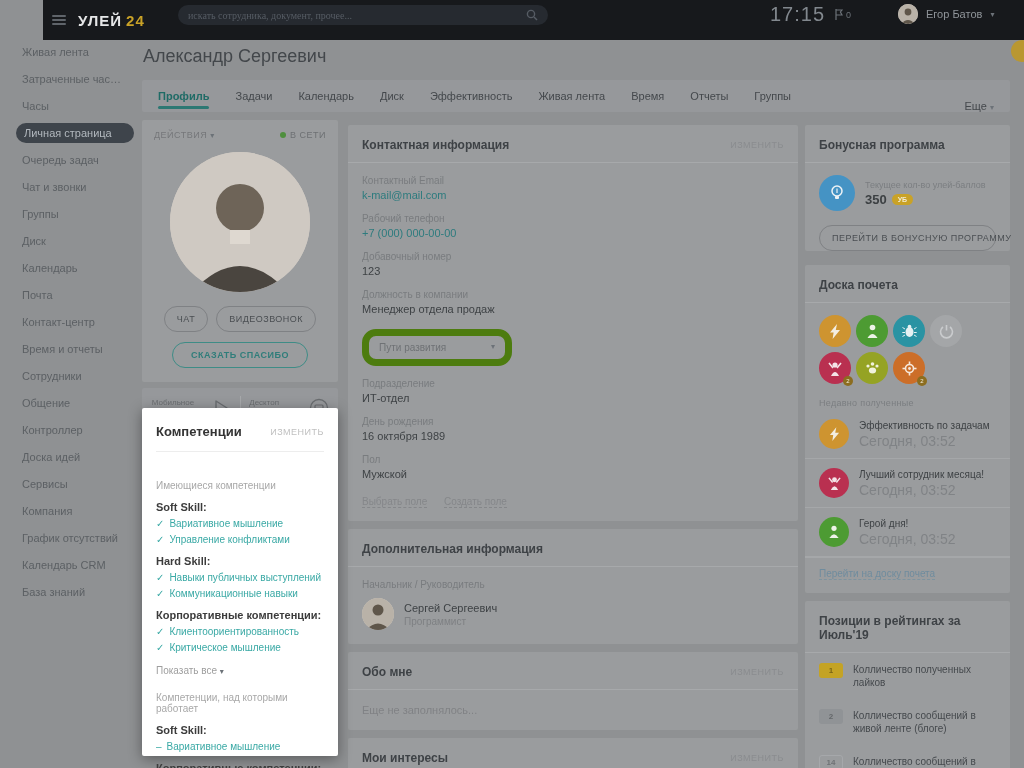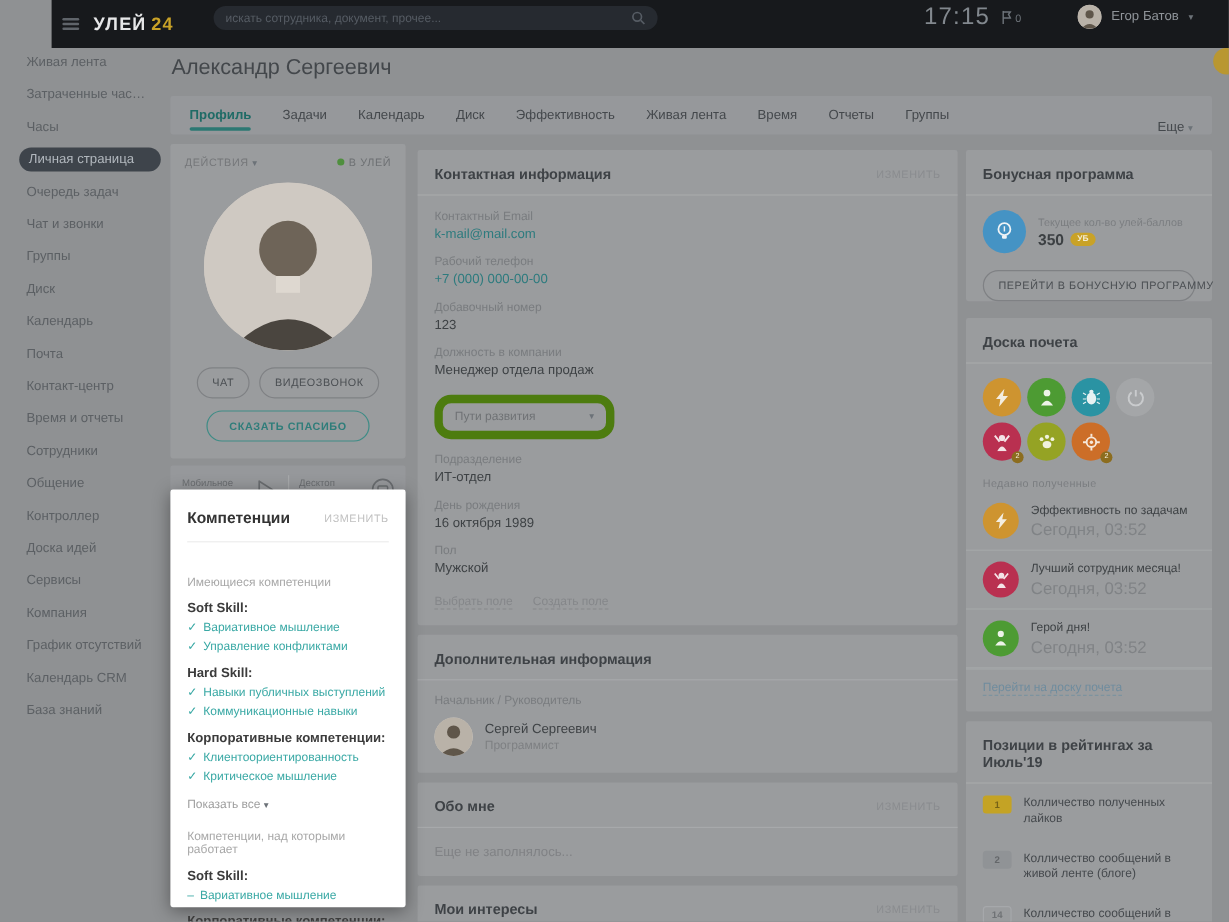--- a/index.html
+++ b/index.html
@@ -6,21 +6,21 @@
   html,body { width:1024px; height:768px; overflow:hidden; }
   body { font-family:"Liberation Sans","DejaVu Sans",sans-serif; background:#8f9193; }
   #app { position:relative; width:1024px; height:768px; background:#8f9193; }
 
   
   .topbar { position:absolute; top:0; left:0; width:1024px; height:40px; background:#17191c; display:flex; align-items:center; z-index:20;margin-left:43px; }
   .burger { width:14px; height:10px; margin-left:9px; display:flex; flex-direction:column; justify-content:space-between; cursor:pointer; }
   .burger span { display:block; height:2px; background:#5f646a; border-radius:1px; }
   .logo { margin-left:12px; font-size:15px; font-weight:bold; color:#e6e7e8; letter-spacing:1px; }
   .logo .gold { color:#c9a227; margin-left:4px; }
-  .search-wrap { position:absolute; left:135px; top:5px; width:370px; height:20px; background:#262a30; border-radius:11px; display:flex; align-items:center; padding:0 10px; }
+  .search-wrap { position:absolute; left:135px; top:5px; width:370px; height:20px; background:#262a30; border-radius:11px; display:flex; align-items:center; padding:0 10px;font-family:Liberation Serif, serif; }
   .search-wrap input { flex:1; background:transparent; border:none; outline:none; font-size:10px; color:#aeb2b7; font-family:inherit; }
   .search-wrap input::placeholder { color:#565c64; }
   .clock { position:absolute; left:727px; top:3px; font-size:20px; color:#82888e; letter-spacing:1px; }
   .flag { position:absolute; left:792px; top:9px; display:flex; align-items:center; gap:3px; color:#6c7278; font-size:9px; cursor:pointer; }
   .tb-user { position:absolute; left:855px; top:4px; display:flex; align-items:center; gap:8px; cursor:pointer; }
   .tb-ava { width:20px; height:20px; border-radius:50%; overflow:hidden; background:#cfc9c2; }
   .tb-name { font-size:11px; color:#8f9499; }
   .chev { font-size:8px; color:#6c7278; }
   .fab { position:absolute; border-radius:50%; background:#b99731; z-index:21; }
   .fab-top { width:20px; height:20px; right:-8px; top:5px; }
@@ -194,21 +194,21 @@
     <div class="tab">Группы</div>
     <div class="tab-more"><span>Еще</span> <span class="chev">▾</span></div>
   </div>
 
   <div class="col-left">
     <div class="pcard">
       <div class="pc-top">
         <span class="actions"><span>ДЕЙСТВИЯ</span> <span class="chev">▾</span></span>
         <span class="online">
             <span class="dot"></span>
-            <span>В УЛЕЙ</span>
+            <span>В СЕТИ</span>
           </span>
       </div>
       <div class="big-ava">
         <svg width="140" height="140" viewBox="0 0 140 140">
             <rect width="140" height="140" fill="#cfc9c2"></rect>
             <circle cx="70" cy="56" r="24" fill="#6e6458"></circle>
             <path d="M22 140 q48 -52 96 0 Z" fill="#4a453f"></path>
             <rect x="60" y="78" width="20" height="14" fill="#ded8d0"></rect>
           </svg>
       </div>

